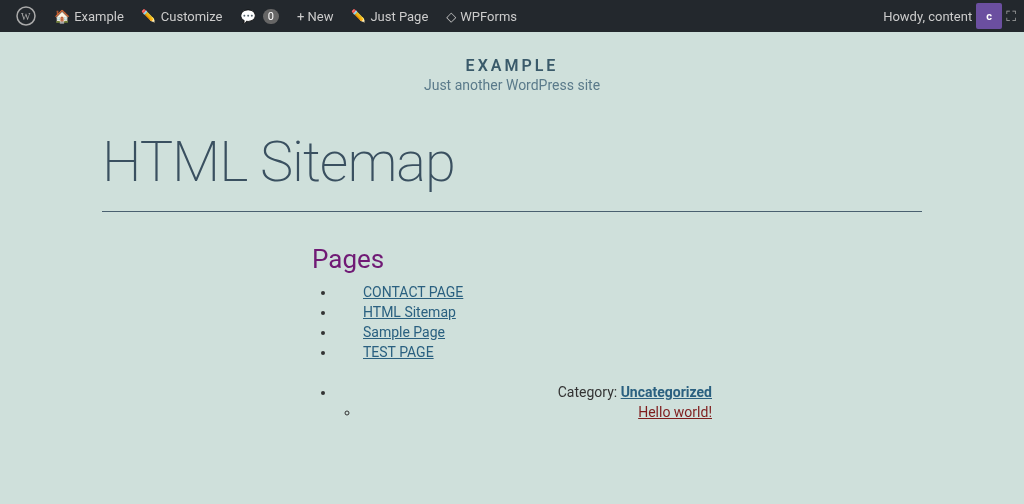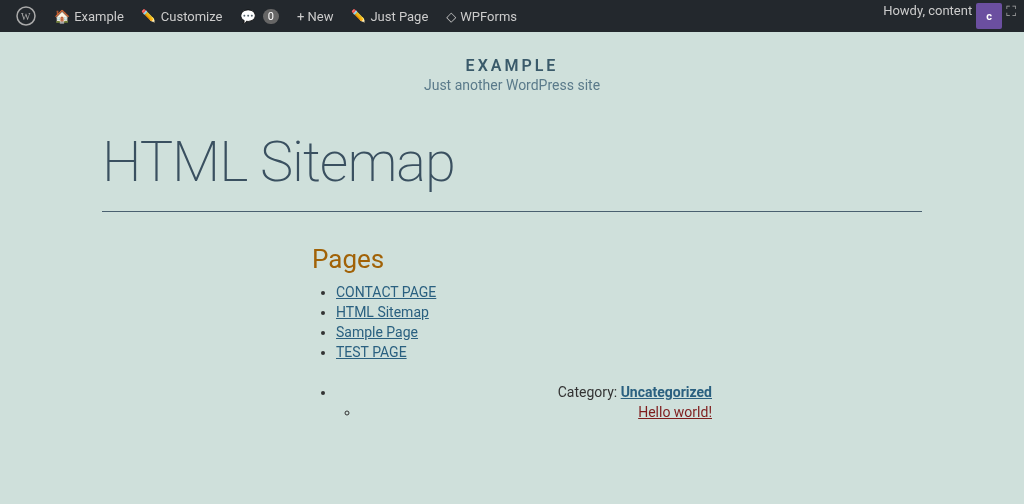--- a/index.html
+++ b/index.html
@@ -30,20 +30,21 @@
       height: 32px;
       color: #ccc;
       text-decoration: none;
       font-size: 13px;
       white-space: nowrap;
     }
 
     .admin-bar-right {
       margin-left: auto;
       display: flex;
+      align-items: center;
       gap: 4px;
     }
 
     .howdy-text {
       color: #ccc;
       font-size: 13px;
     }
 
     .avatar-badge {
       width: 26px;
@@ -118,39 +119,40 @@
     
     .sitemap-content {
       max-width: 400px;
       margin: 0 auto;
       text-align: left;
     }
 
     .section-heading {
       font-size: 26px;
       font-weight: 400;
-      color: #a16207;
+      color: #701a75;
       margin-bottom: 10px;
     }
 
     .page-list {
       list-style: disc;
       padding-left: 24px;
       margin-bottom: 24px;
     }
 
     .page-list li {
       margin-bottom: 4px;
       font-size: 14px;
     }
 
     .page-list li a {
       color: #2a6080;
       text-decoration: underline;
       font-size: 14px;
+      margin-left: 27px;
     }
 
     .posts-section {
       margin-top: 4px;
     }
 
     .category-list {
       list-style: disc;
       padding-left: 24px;
       margin-bottom: 8px;

